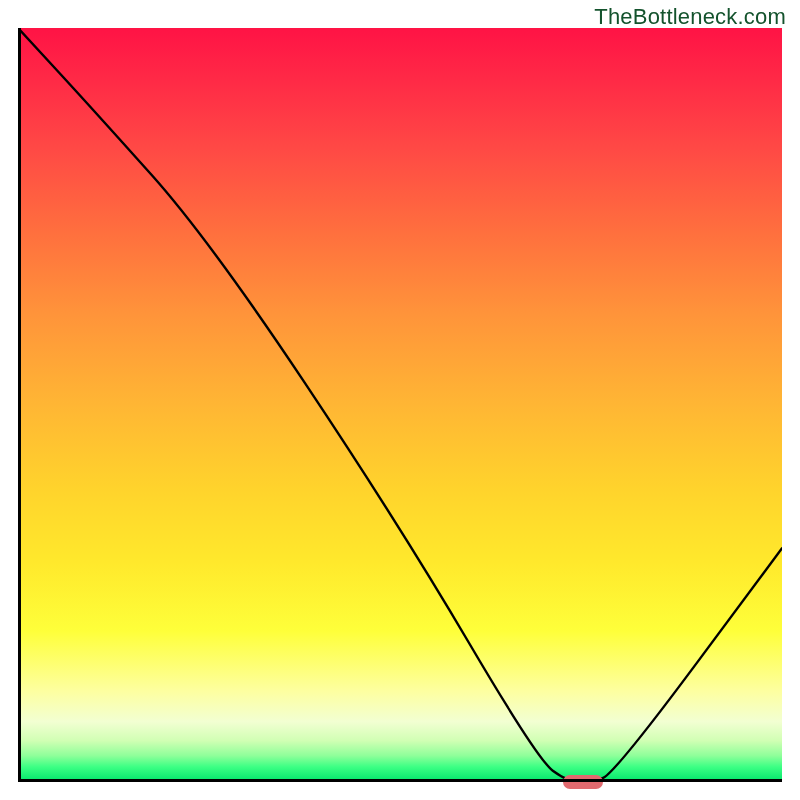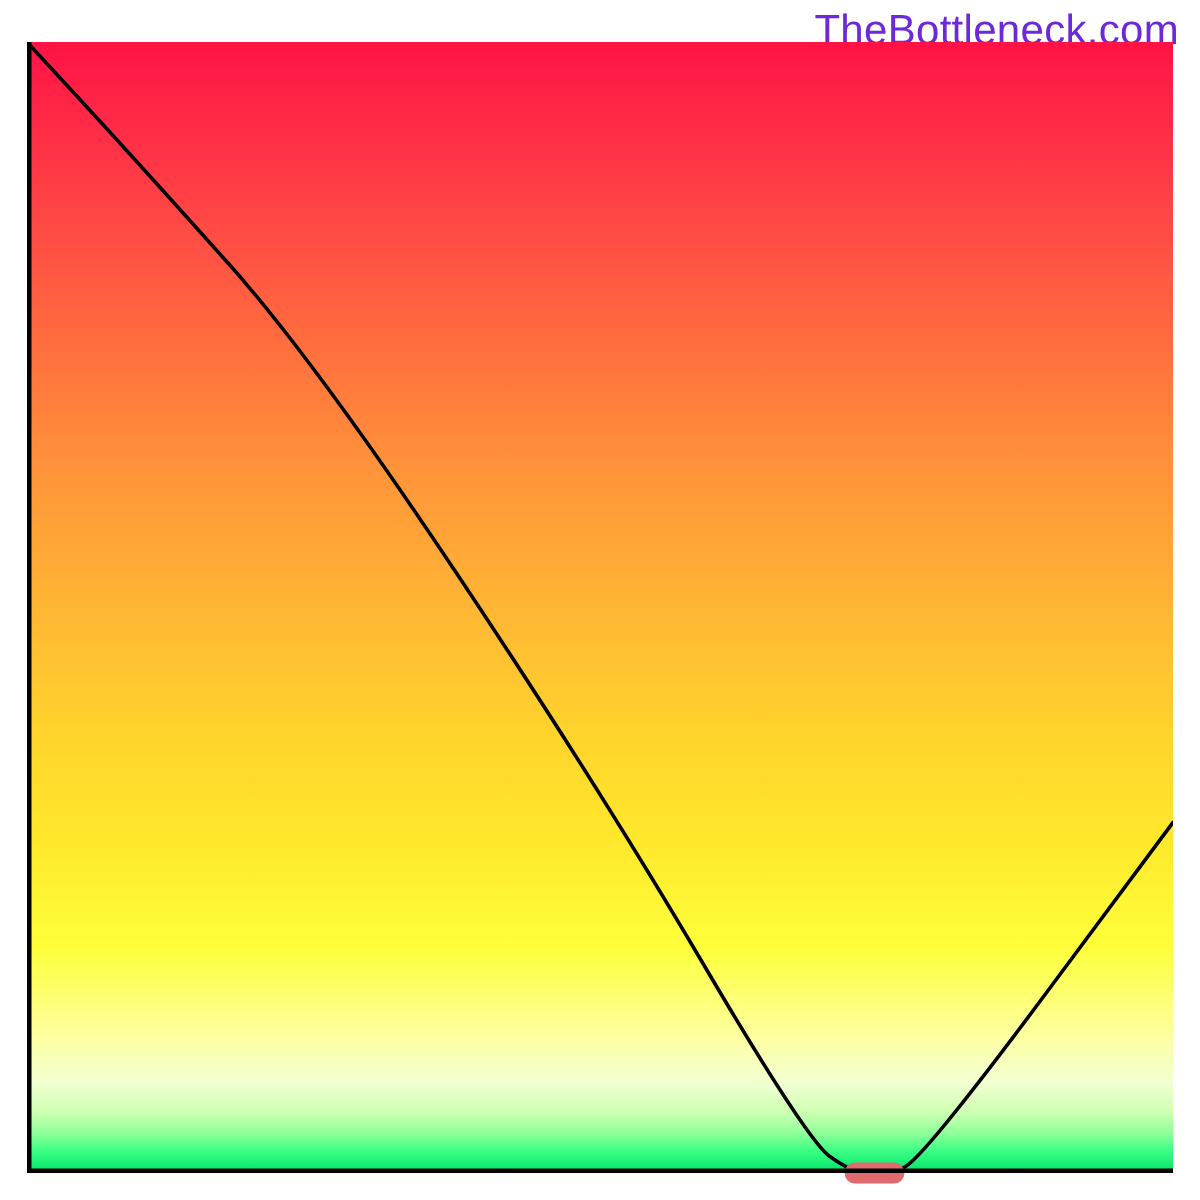--- a/index.html
+++ b/index.html
@@ -73,22 +73,22 @@
     width: 40px;
     height: 14px;
     border-radius: 7px;
     background: #e16a6f;
     transform: translate(-50%, -50%);
   }
   .attribution {
     position: absolute;
     top: 4px;
     right: 14px;
-    color: #6d28d9;
-    font-size: 28px;
+    color: #14532d;
+    font-size: 22px;
     letter-spacing: 0.2px;
     user-select: none;
   }
 </style>
 </head>
 <body>
 
 <div class="chart-wrap">
 
   <div class="attribution">TheBottleneck.com</div>

